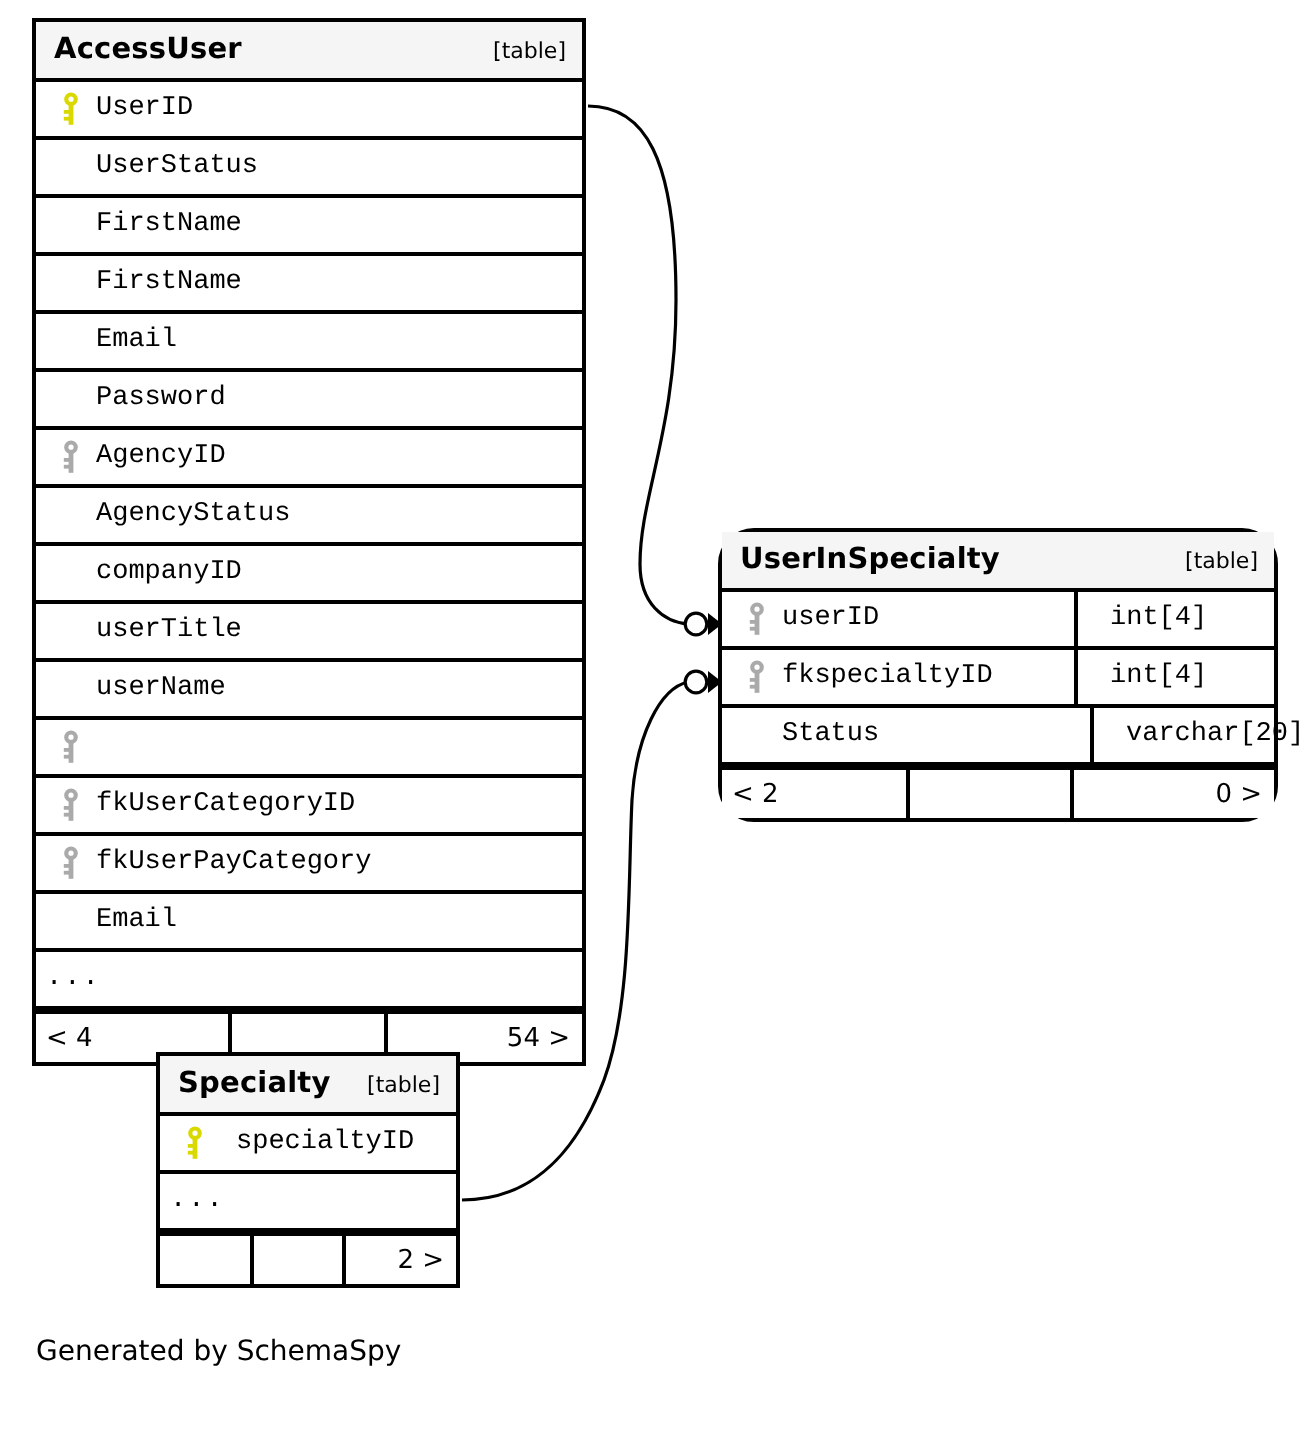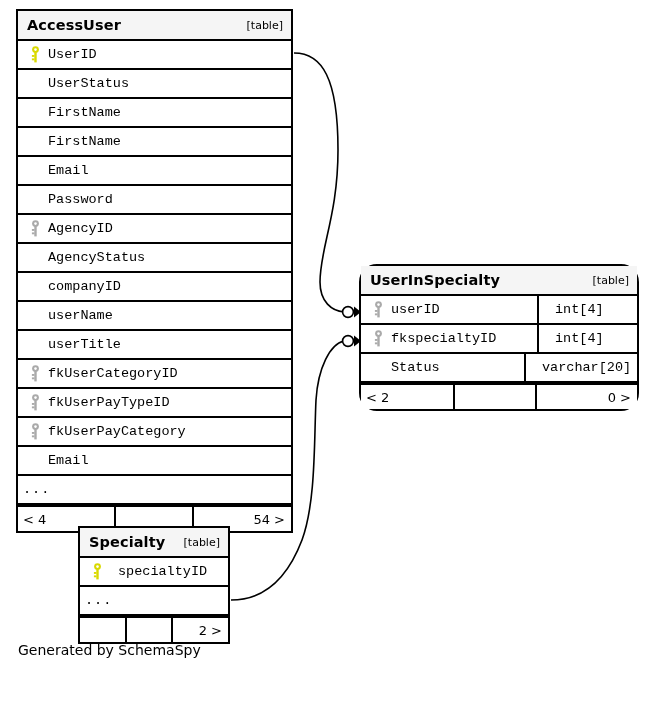--- a/index.html
+++ b/index.html
@@ -131,21 +131,21 @@
     overflow: hidden;
   }
   .fcell-left   { padding-left: 5px; justify-content: flex-start; }
   .fcell-mid    { border-left: 2px solid #000000; }
   .fcell-right  { border-left: 2px solid #000000; justify-content: flex-end; padding-right: 6px; }
 
   
   #caption {
     position: absolute;
     left: 18px;
-    top: 642px;
+    top: 668px;
     font-size: 14px;
     white-space: nowrap;
   }
 </style>
 </head>
 <body>
 
 <div id="canvas">
 
   <svg id="edges" viewBox="0 0 655 717" width="655" height="717">
@@ -243,58 +243,57 @@
     <div class="tbl-row">
       <span class="cell-name">
         <span class="keyslot"></span>
         <span class="colname">companyID</span>
       </span>
     </div>
 
     <div class="tbl-row">
       <span class="cell-name">
         <span class="keyslot"></span>
+        <span class="colname">userTitle</span>
+      </span>
+    </div>
+
+    <div class="tbl-row">
+      <span class="cell-name">
+        <span class="keyslot"></span>
         <span class="colname">userName</span>
       </span>
     </div>
 
     <div class="tbl-row">
       <span class="cell-name">
-        <span class="keyslot"></span>
-        <span class="colname">userTitle</span>
+        <span class="keyslot">
+          <svg width="11" height="17" viewBox="0 0 11 17" aria-hidden="true">
+            <circle cx="5.5" cy="3.6" r="3.4" fill="#aaaaaa"></circle>
+            <circle cx="5.5" cy="3.6" r="1.3" fill="#ffffff"></circle>
+            <rect x="4.3" y="6.2" width="2.4" height="10.2" fill="#aaaaaa"></rect>
+            <rect x="1.9" y="9.0" width="2.6" height="1.9" fill="#aaaaaa"></rect>
+            <rect x="1.9" y="12.4" width="2.6" height="1.9" fill="#aaaaaa"></rect>
+          </svg>
+        </span>
       </span>
     </div>
 
     <div class="tbl-row">
       <span class="cell-name">
         <span class="keyslot">
           <svg width="11" height="17" viewBox="0 0 11 17" aria-hidden="true">
             <circle cx="5.5" cy="3.6" r="3.4" fill="#aaaaaa"></circle>
             <circle cx="5.5" cy="3.6" r="1.3" fill="#ffffff"></circle>
             <rect x="4.3" y="6.2" width="2.4" height="10.2" fill="#aaaaaa"></rect>
             <rect x="1.9" y="9.0" width="2.6" height="1.9" fill="#aaaaaa"></rect>
             <rect x="1.9" y="12.4" width="2.6" height="1.9" fill="#aaaaaa"></rect>
           </svg>
         </span>
         <span class="colname">fkUserCategoryID</span>
-      </span>
-    </div>
-
-    <div class="tbl-row">
-      <span class="cell-name">
-        <span class="keyslot">
-          <svg width="11" height="17" viewBox="0 0 11 17" aria-hidden="true">
-            <circle cx="5.5" cy="3.6" r="3.4" fill="#aaaaaa"></circle>
-            <circle cx="5.5" cy="3.6" r="1.3" fill="#ffffff"></circle>
-            <rect x="4.3" y="6.2" width="2.4" height="10.2" fill="#aaaaaa"></rect>
-            <rect x="1.9" y="9.0" width="2.6" height="1.9" fill="#aaaaaa"></rect>
-            <rect x="1.9" y="12.4" width="2.6" height="1.9" fill="#aaaaaa"></rect>
-          </svg>
-        </span>
-        <span class="colname">fkUserPayTypeID</span>
       </span>
     </div>
 
     <div class="tbl-row">
       <span class="cell-name">
         <span class="keyslot">
           <svg width="11" height="17" viewBox="0 0 11 17" aria-hidden="true">
             <circle cx="5.5" cy="3.6" r="3.4" fill="#aaaaaa"></circle>
             <circle cx="5.5" cy="3.6" r="1.3" fill="#ffffff"></circle>
             <rect x="4.3" y="6.2" width="2.4" height="10.2" fill="#aaaaaa"></rect>
@@ -361,21 +360,21 @@
         <span class="colname">fkspecialtyID</span>
       </span>
       <span class="cell-type" style="width:100px;">int[4]</span>
     </div>
 
     <div class="tbl-row">
       <span class="cell-name">
         <span class="keyslot"></span>
         <span class="colname">Status</span>
       </span>
-      <span class="cell-type" style="width:113px;">varchar[20]</span>
+      <span class="cell-type" style="width:92px;">varchar[20]</span>
     </div>
 
     <div class="tbl-footer">
       <span class="fcell fcell-left" style="width:92px;">&lt; 2</span>
       <span class="fcell fcell-mid" style="width:82px;"></span>
       <span class="fcell fcell-right" style="flex:1 1 auto;">0 &gt;</span>
     </div>
   </div>
 
   <div class="table-box" id="tbl-specialty" style="left:78px; top:526px; width:152px;">

